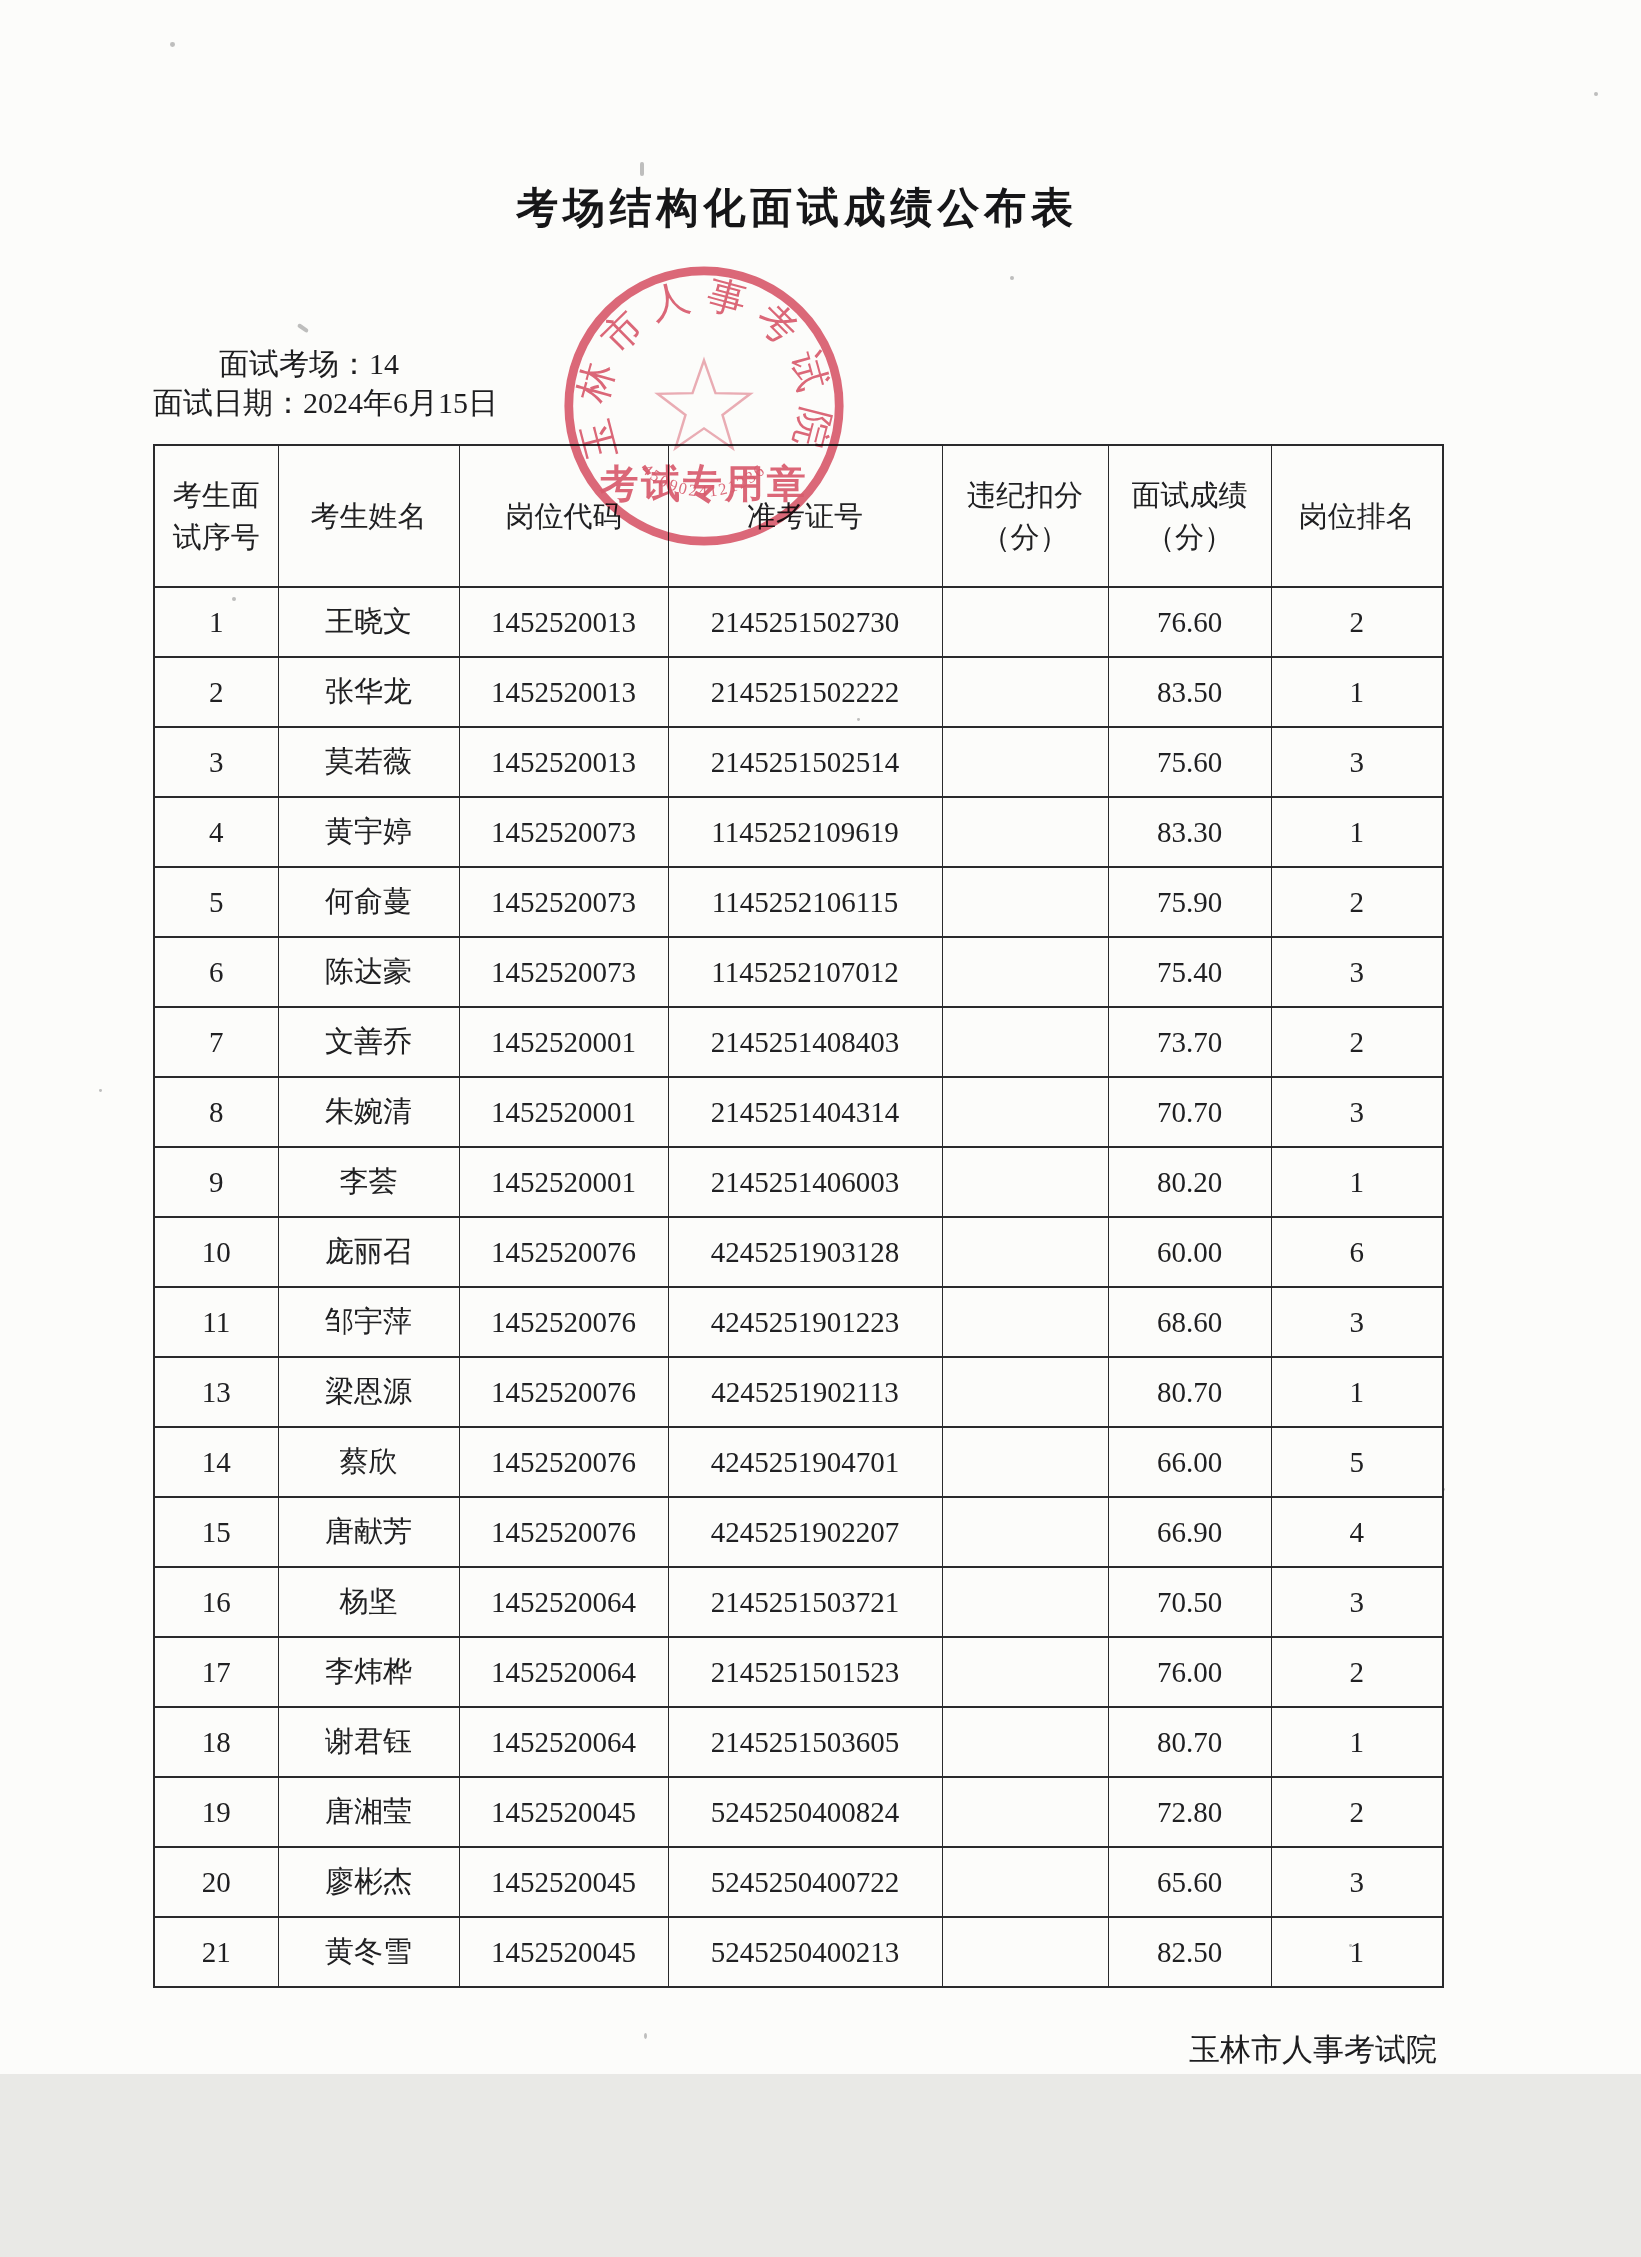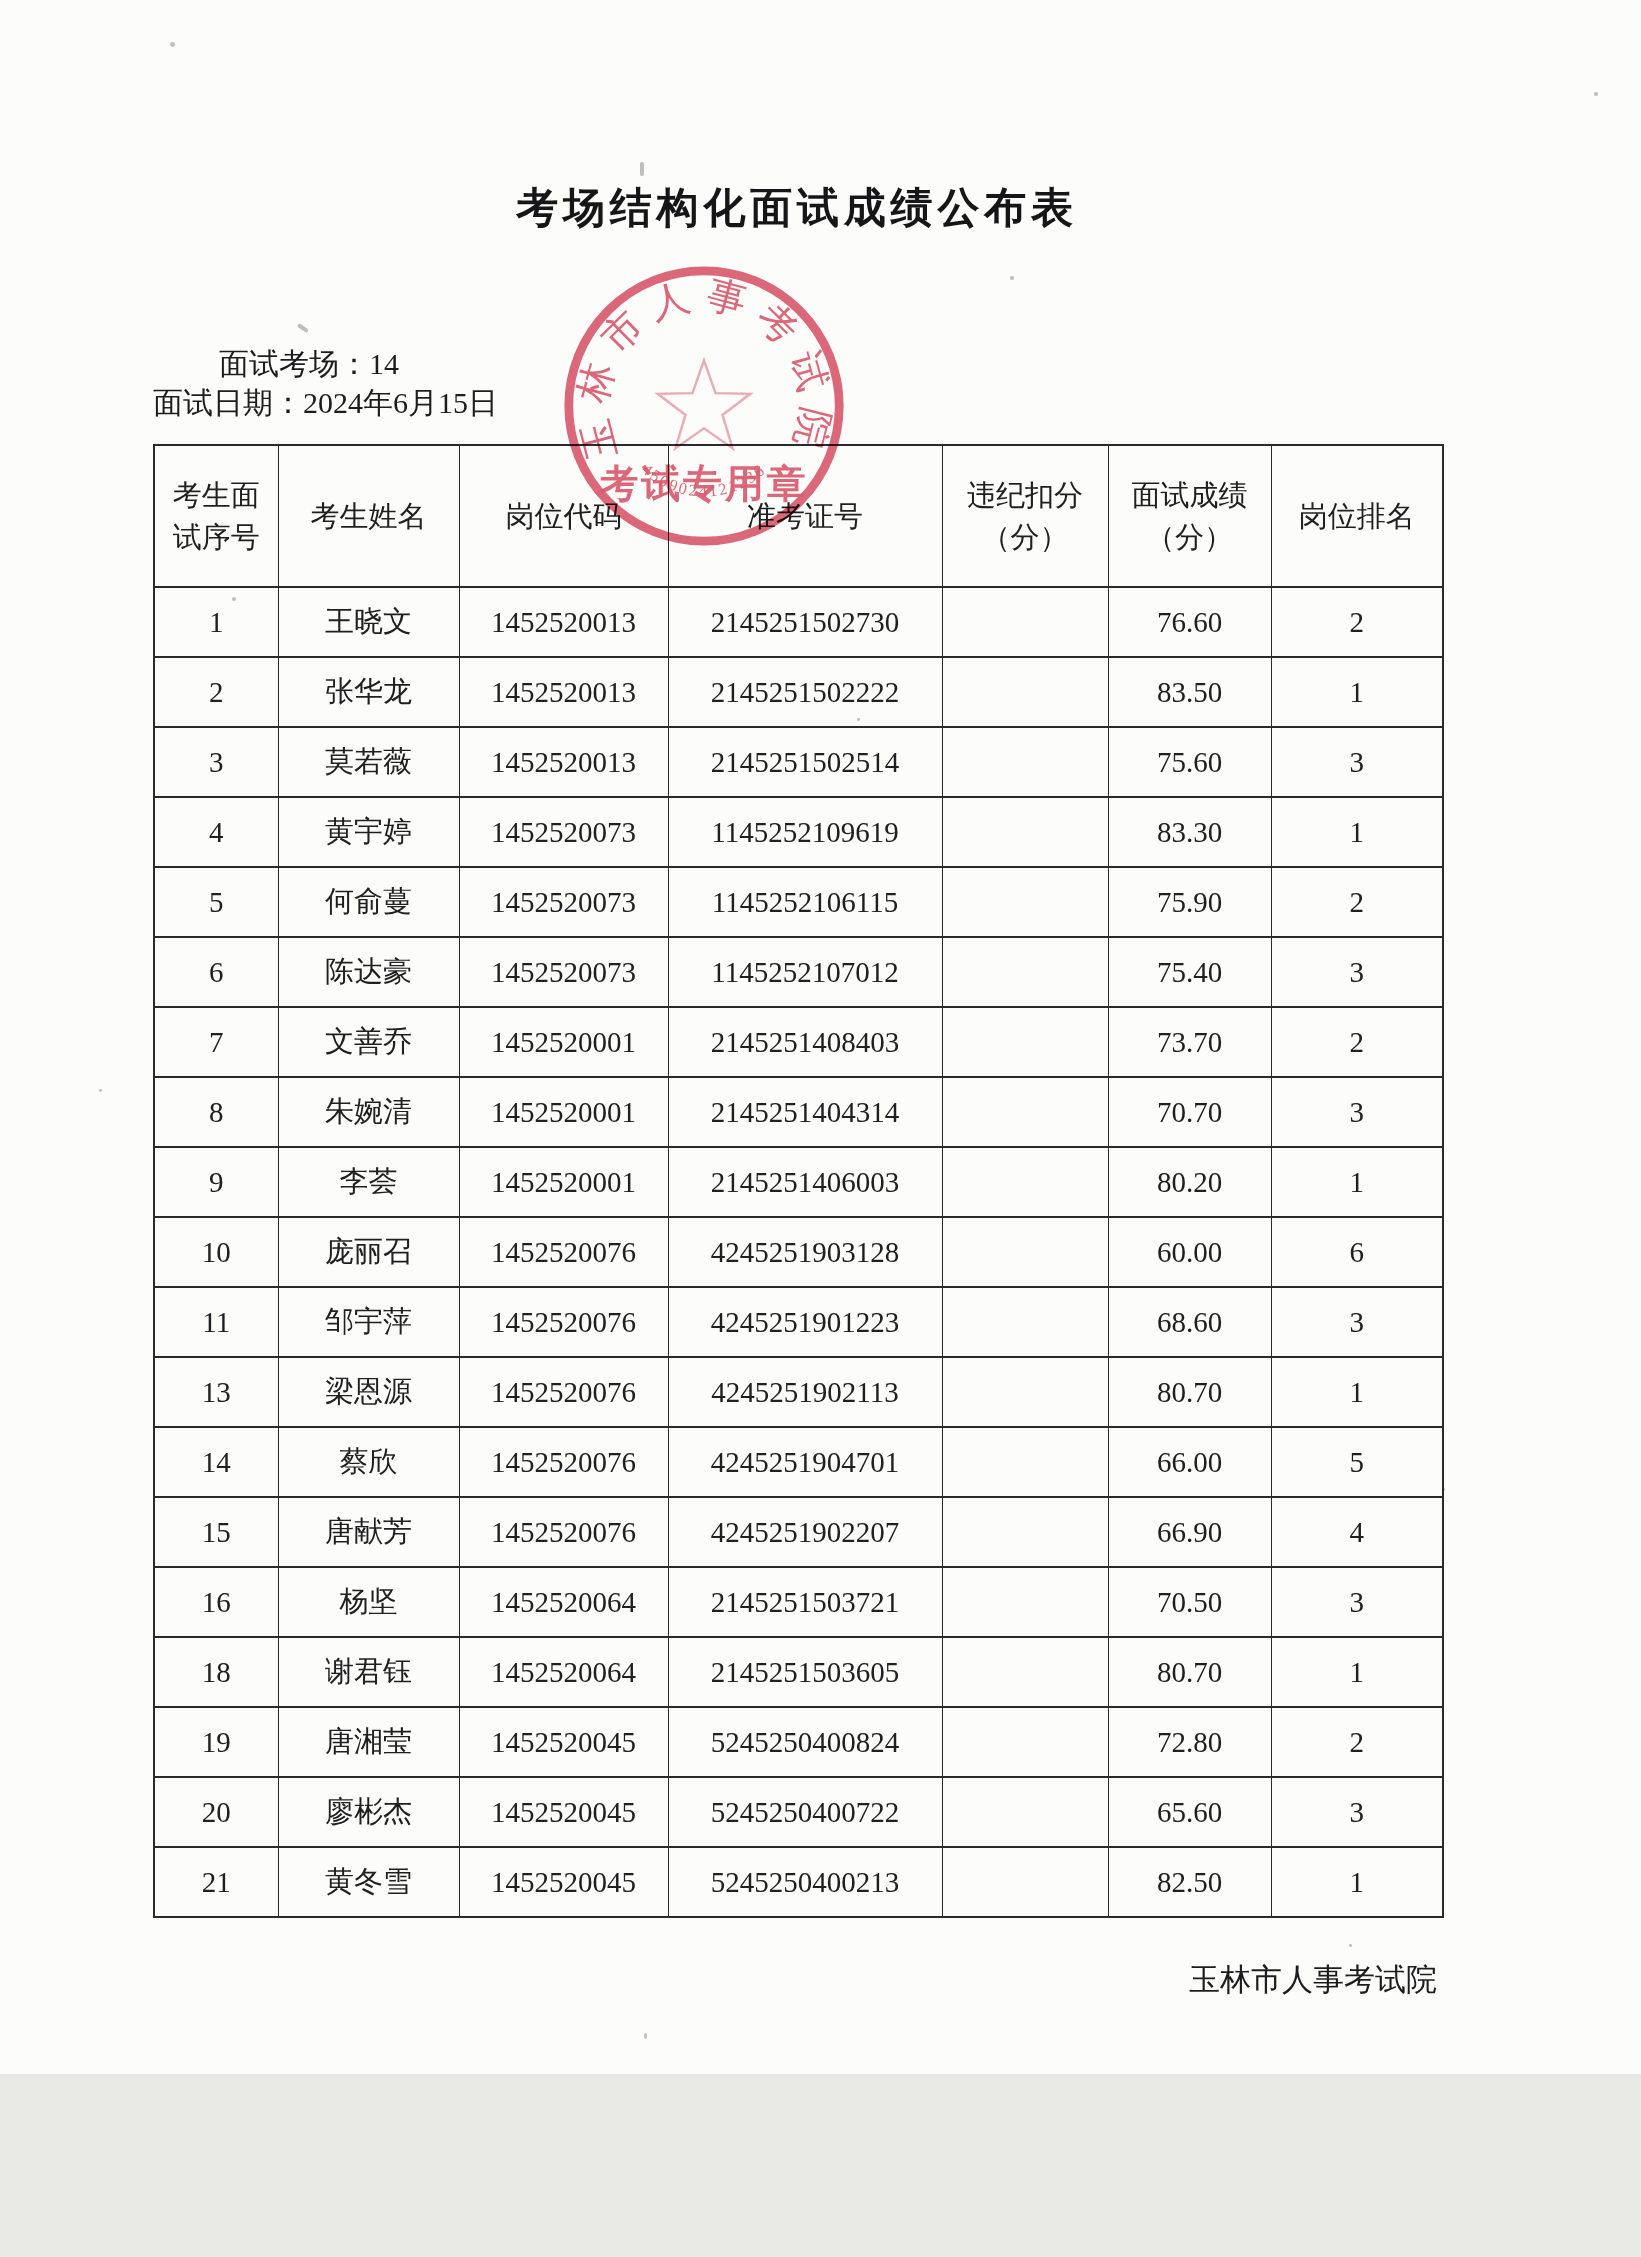--- a/index.html
+++ b/index.html
@@ -279,20 +279,29 @@
           <tr>
             <td>16</td>
             <td>杨坚</td>
             <td>1452520064</td>
             <td>2145251503721</td>
             <td></td>
             <td>70.50</td>
             <td>3</td>
           </tr>
           <tr>
+            <td>17</td>
+            <td>李炜桦</td>
+            <td>1452520064</td>
+            <td>2145251501523</td>
+            <td></td>
+            <td>76.00</td>
+            <td>2</td>
+          </tr>
+          <tr>
             <td>18</td>
             <td>谢君钰</td>
             <td>1452520064</td>
             <td>2145251503605</td>
             <td></td>
             <td>80.70</td>
             <td>1</td>
           </tr>
           <tr>
             <td>19</td>

